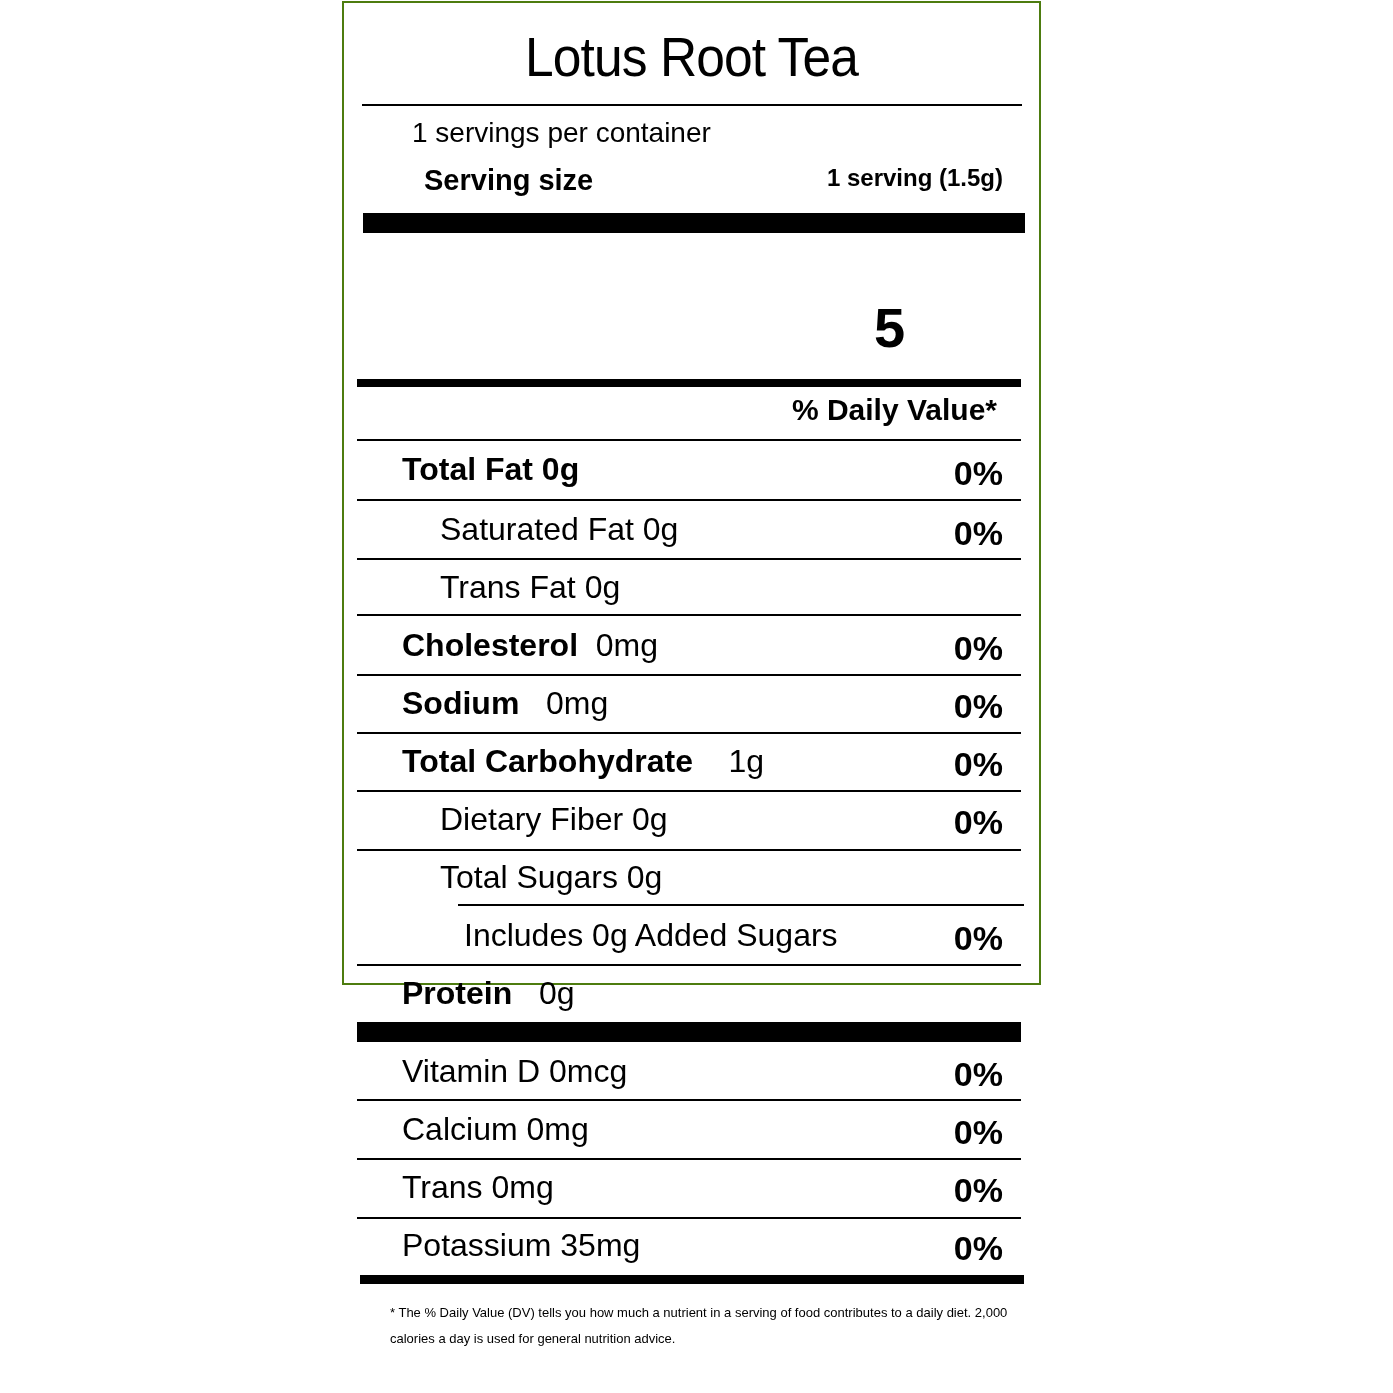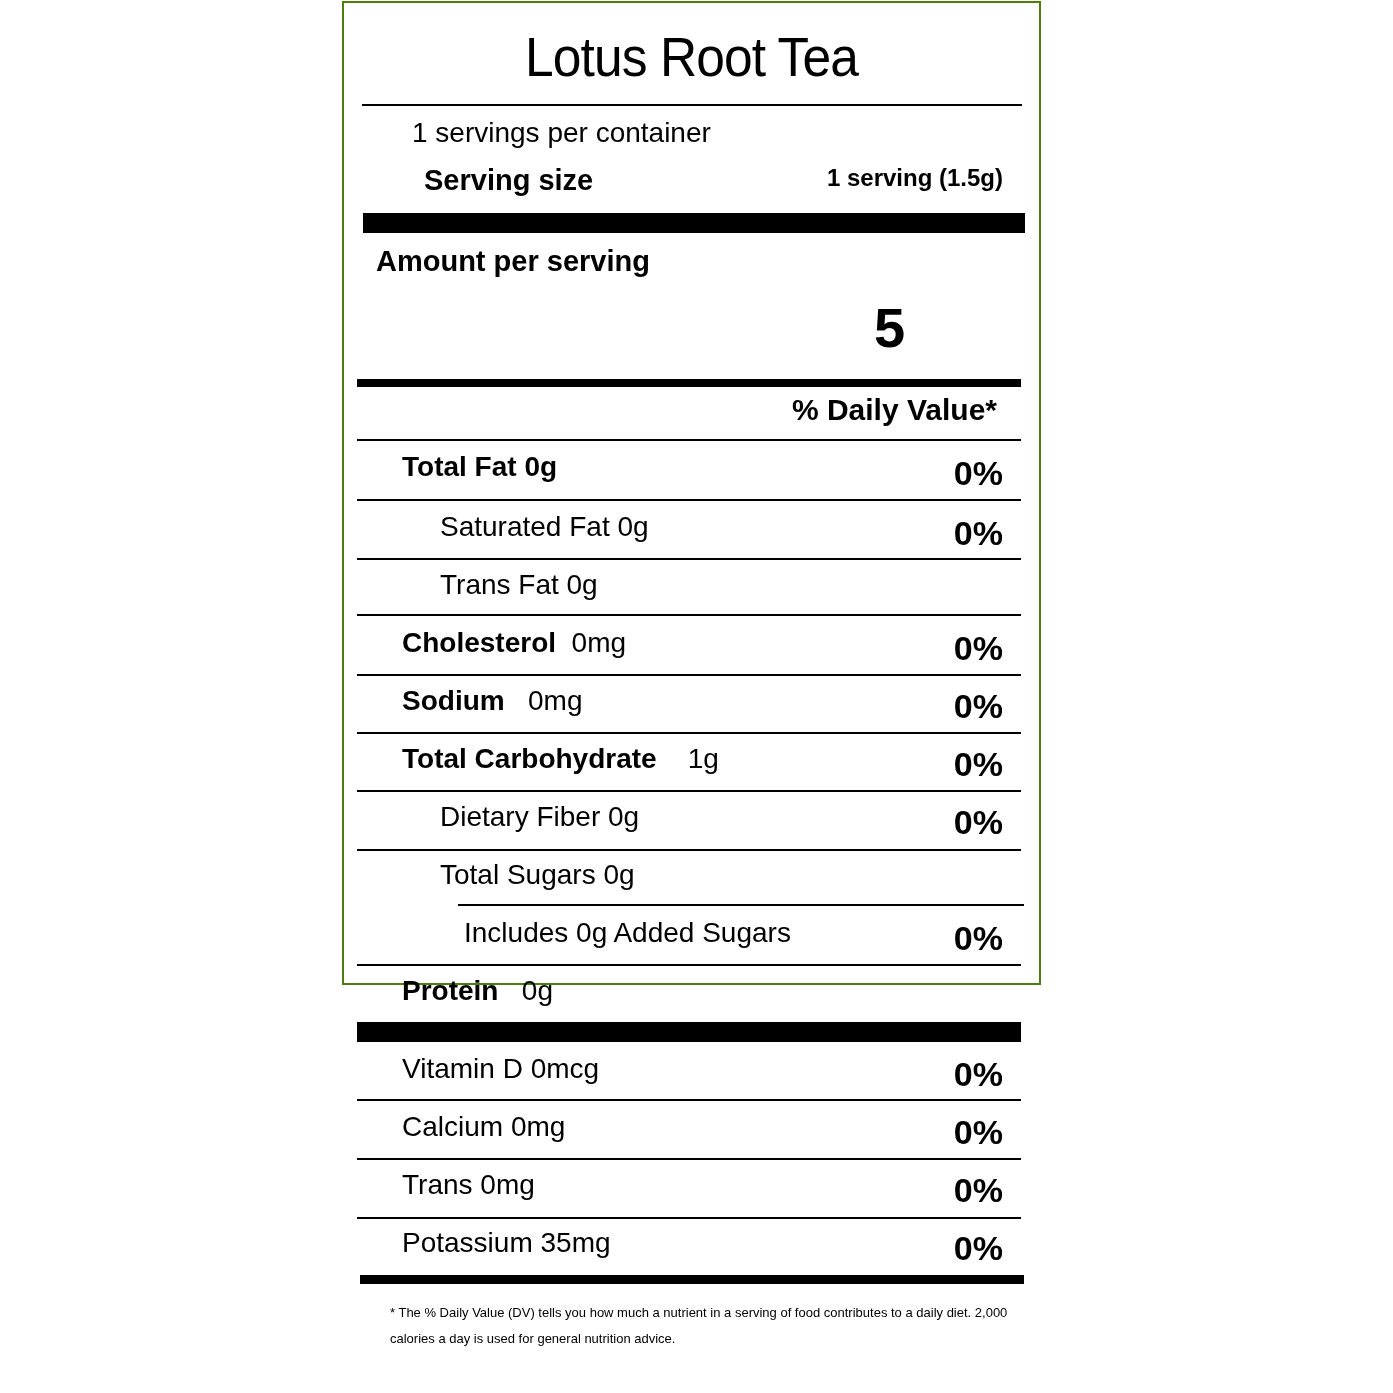--- a/index.html
+++ b/index.html
@@ -3,37 +3,36 @@
   <meta charset="utf-8">
   <style>
     html, body { margin:0; padding:0; background:#fff; }
     body { width:1393px; height:1393px; position:relative; font-family:"Liberation Sans", sans-serif; color:#000; }
     .label { position:absolute; left:342px; top:1px; width:699px; height:984px; border:2px solid #4d7c0f; box-sizing:border-box; }
     .title { left:0; width:100%; top:26px; text-align:center; font-size:56px; font-weight:normal; letter-spacing:-1px; transform:scaleX(0.92); }
     .hr { position:absolute; background:#000; }
     .t { position:absolute; white-space:nowrap; line-height:1; }
     .b { font-weight:bold; }
     .pct { position:absolute; right:36px; font-weight:bold; font-size:34px; line-height:1; }
-    .row-label { font-size:28px; }
+    .row-label { font-size:32px; }
     .footnote { position:absolute; left:46px; top:1297px; width:620px; font-size:13px; line-height:26px; }
   </style>
 </head>
 <body>
 
 <div class="label">
   <div class="t title">Lotus Root Tea</div>
   <div class="hr" style="left:18px; top:101px; width:660px; height:2px;"></div>
 
   <div class="t" style="left:32px; top:116px; font-size:28px;margin-left:36px;">1 servings per container</div>
   <div class="t b" style="left:32px; top:163px; font-size:29px;margin-left:48px;">Serving size</div>
   <div class="t b" style="right:36px; top:163px; font-size:24px;">1 serving (1.5g)</div>
 
   <div class="hr" style="left:19px; top:210px; width:662px; height:20px;"></div>
 
-  <div class="t b" style="left:32px; top:244px; font-size:29px;">Amount per serving</div>
   <div class="t b" style="left:530px; top:297px; font-size:56px;">5</div>
 
   <div class="hr" style="left:13px; top:376px; width:664px; height:8px;"></div>
   <div class="t b" style="right:42px; top:392px; font-size:30px;">% Daily Value*</div>
   <div class="hr" style="left:13px; top:436px; width:664px; height:2px;"></div>
 
   <div class="t row-label" style="left:58px; top:450px;"><span class="b">Total Fat</span> <span class="b">0g</span></div>
   <div class="pct" style="top:453px;">0%</div>
   <div class="hr" style="left:13px; top:496px; width:664px; height:2px;"></div>
 

